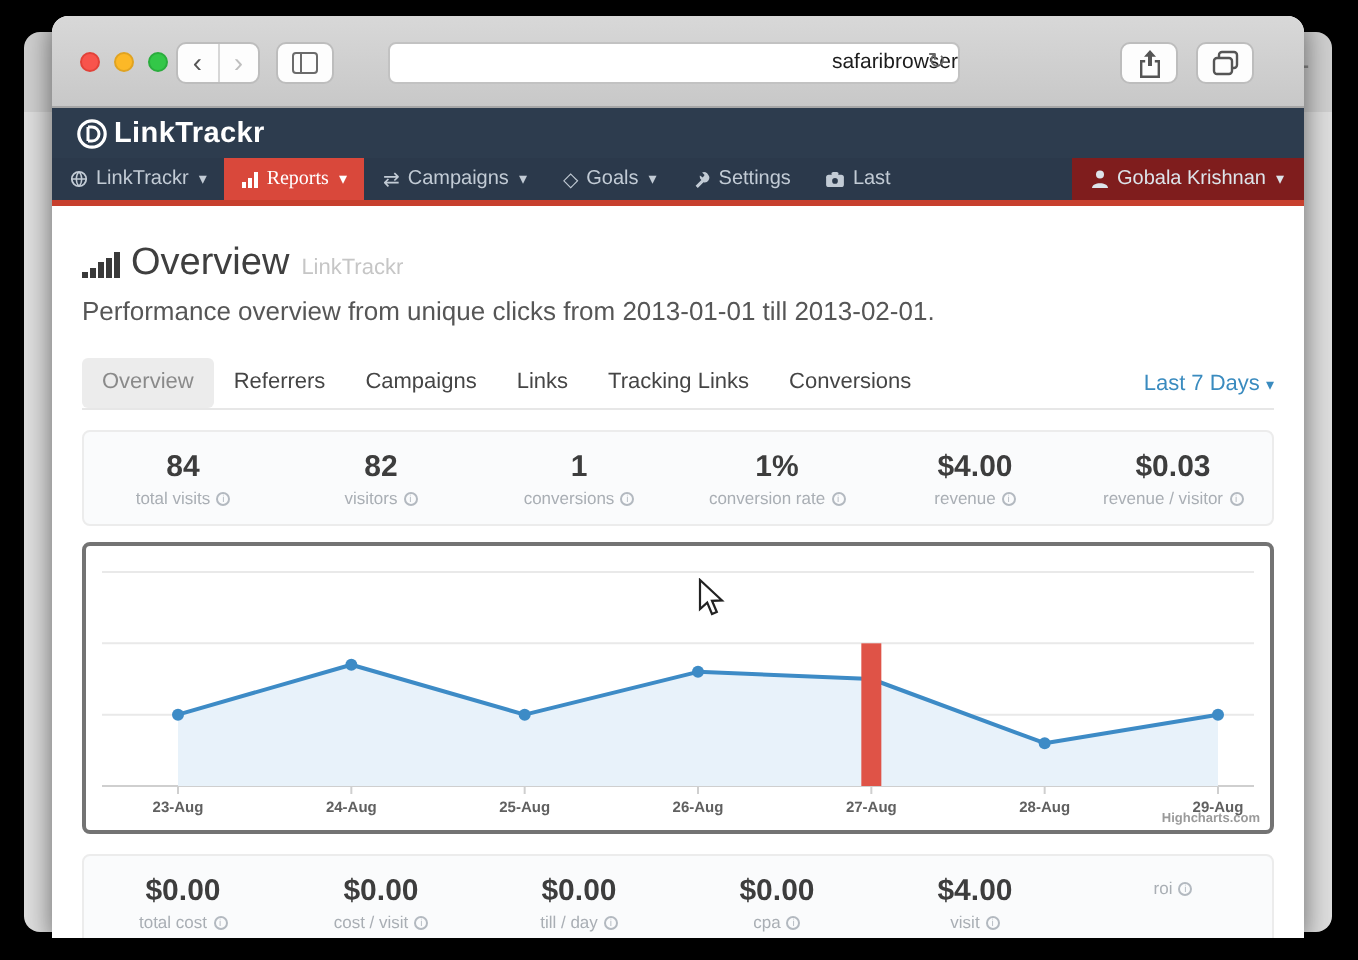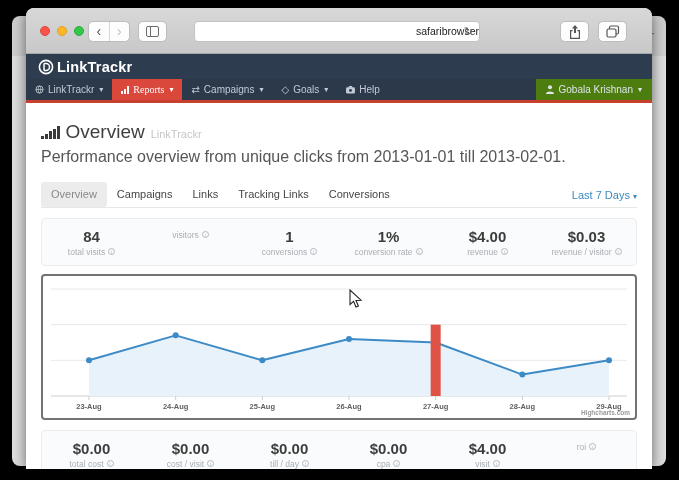--- a/index.html
+++ b/index.html
@@ -53,34 +53,34 @@
     font-weight:bold; letter-spacing:.2px; }
   .logo svg { margin-right:3px; }
   .site-nav { height:21px; background:#2b394b; display:flex; align-items:stretch;
     font-size:10px; color:#c2cbd5; }
   .nav-item { display:flex; align-items:center; gap:4px; padding:0 9px; cursor:default; }
   .nav-item .caret { font-size:8px; margin-left:1px; }
   .nav-item.active { background:#d9483b; color:#fff;font-family:Liberation Serif, serif; }
   .nav-icon { display:inline-flex; }
   .mini-bars { display:inline-flex; align-items:flex-end; gap:1px; height:8px; }
   .mini-bars i { width:2px; background:currentColor; display:block; }
-  .user-menu { margin-left:auto; background:#4d7c0f; color:#dde4ea;
+  .user-menu { margin-left:auto; background:#7f1d1d; color:#dde4ea;
     display:flex; align-items:center; gap:4px; padding:0 10px; }
   .red-rule { height:3px; background:#c7402e; }
 
   
   .main { padding:0 15px; background:#fff; }
   .page-head { margin-top:18px; }
   .title-row { display:flex; align-items:baseline; }
   .title-bars { display:inline-flex; align-items:flex-end; gap:1.5px; height:13px;
     margin-right:6px; align-self:center; }
   .title-bars i { width:2.5px; background:#3a3a3a; display:block; }
   .page-title { font-size:19px; color:#3f3f3f; }
   .title-suffix { font-size:11px; color:#c6c6c6; margin-left:6px; }
-  .page-desc { font-size:16px; color:#565656; margin-top:5px; }
+  .page-desc { font-size:13px; color:#565656; margin-top:5px; }
 
   .tab-row { margin-top:16px; display:flex; align-items:center;
     border-bottom:1px solid #e7e7e7; padding-bottom:0; }
   .tab { font-size:11px; color:#454545; padding:6px 10px 7px; cursor:default; }
   .tab.active { background:#ececec; border-radius:3px; color:#8a8a8a; }
   .date-range { margin-left:auto; font-size:11px; color:#3a8bbf; }
   .date-range .caret { font-size:8px; }
 
   .stats-box { margin-top:10px; border:1px solid #ececec; background:#fafbfc;
     border-radius:4px; display:flex; padding:9px 0 8px; }
@@ -172,27 +172,35 @@
       <span>Campaigns</span>
       <span class="caret">▾</span>
     </div>
     <div class="nav-item">
       <span class="nav-icon">◇</span>
       <span>Goals</span>
       <span class="caret">▾</span>
     </div>
     <div class="nav-item">
       <span class="nav-icon">
+        <svg width="9" height="9" viewBox="0 0 10 10">
+            <path d="M9 2.6 A2.6 2.6 0 0 0 5.6 1.4 L7 2.8 6 4.2 4.4 3 A2.6 2.6 0 0 0 5.2 5.6 L2 8.8 3.2 10 6.4 6.8 A2.6 2.6 0 0 0 9 2.6Z" fill="currentColor"></path>
+          </svg>
+      </span>
+      <span>Settings</span>
+    </div>
+    <div class="nav-item">
+      <span class="nav-icon">
         <svg width="9" height="8" viewBox="0 0 10 9">
             <rect x="0" y="1.5" width="10" height="7" rx="1.5" fill="currentColor"></rect>
             <rect x="3" y="0" width="4" height="2" rx="1" fill="currentColor"></rect>
             <circle cx="5" cy="5" r="1.6" fill="#2b394b"></circle>
           </svg>
       </span>
-      <span>Help</span>
+      <span>Last</span>
     </div>
     <div class="nav-item user-menu">
       <span class="nav-icon">
         <svg width="8" height="9" viewBox="0 0 8 9">
             <circle cx="4" cy="2.3" r="2" fill="currentColor"></circle>
             <path d="M0 9 C0 5.8 8 5.8 8 9 Z" fill="currentColor"></path>
           </svg>
       </span>
       <span>Gobala Krishnan</span>
       <span class="caret">▾</span>
@@ -212,36 +220,38 @@
             <i style="height:13px"></i>
           </span>
         <span class="page-title">Overview</span>
         <span class="title-suffix">LinkTrackr</span>
       </div>
       <div class="page-desc">Performance overview from unique clicks from 2013-01-01 till 2013-02-01.</div>
     </div>
 
     <div class="tab-row">
       <span class="tab active">Overview</span>
+      <span class="tab">Referrers</span>
       <span class="tab">Campaigns</span>
       <span class="tab">Links</span>
       <span class="tab">Tracking Links</span>
       <span class="tab">Conversions</span>
       <span class="date-range">
         <span>Last 7 Days</span>
         <span class="caret">▾</span>
       </span>
     </div>
 
     <div class="stats-box">
       <div class="stat">
         <div class="stat-value">84</div>
         <div class="stat-label"><span>total visits</span><i class="info-icon">i</i></div>
       </div>
       <div class="stat">
+        <div class="stat-value">82</div>
         <div class="stat-label"><span>visitors</span><i class="info-icon">i</i></div>
       </div>
       <div class="stat">
         <div class="stat-value">1</div>
         <div class="stat-label"><span>conversions</span><i class="info-icon">i</i></div>
       </div>
       <div class="stat">
         <div class="stat-value">1%</div>
         <div class="stat-label"><span>conversion rate</span><i class="info-icon">i</i></div>
       </div>

